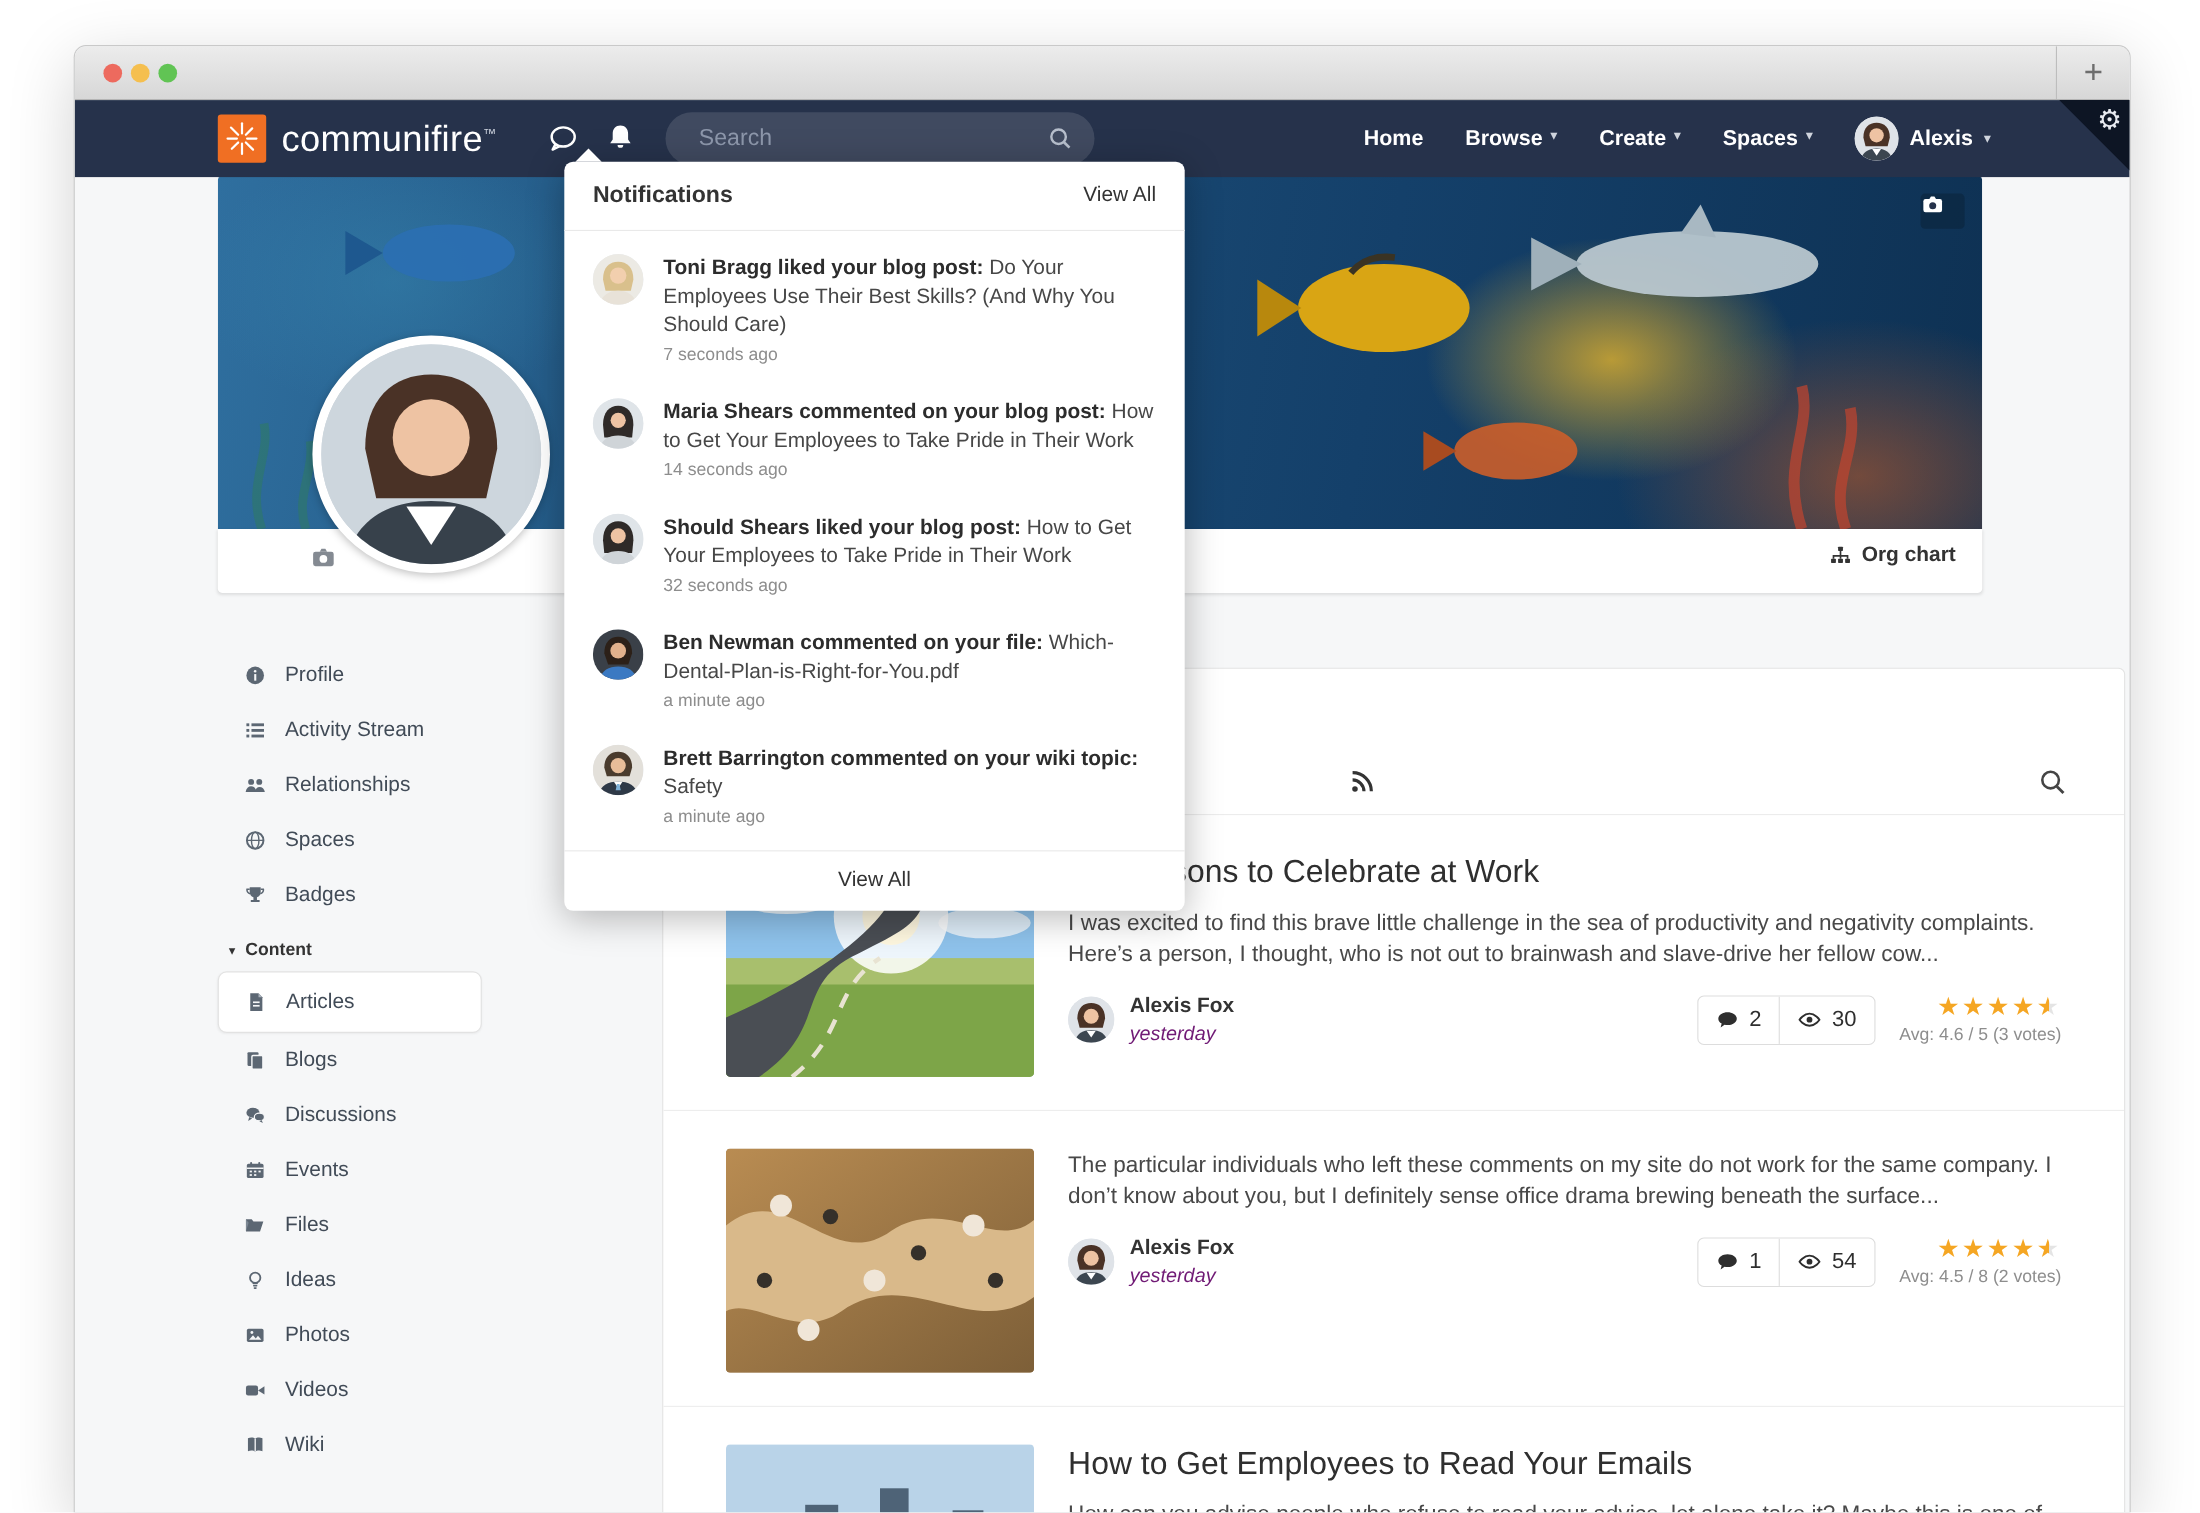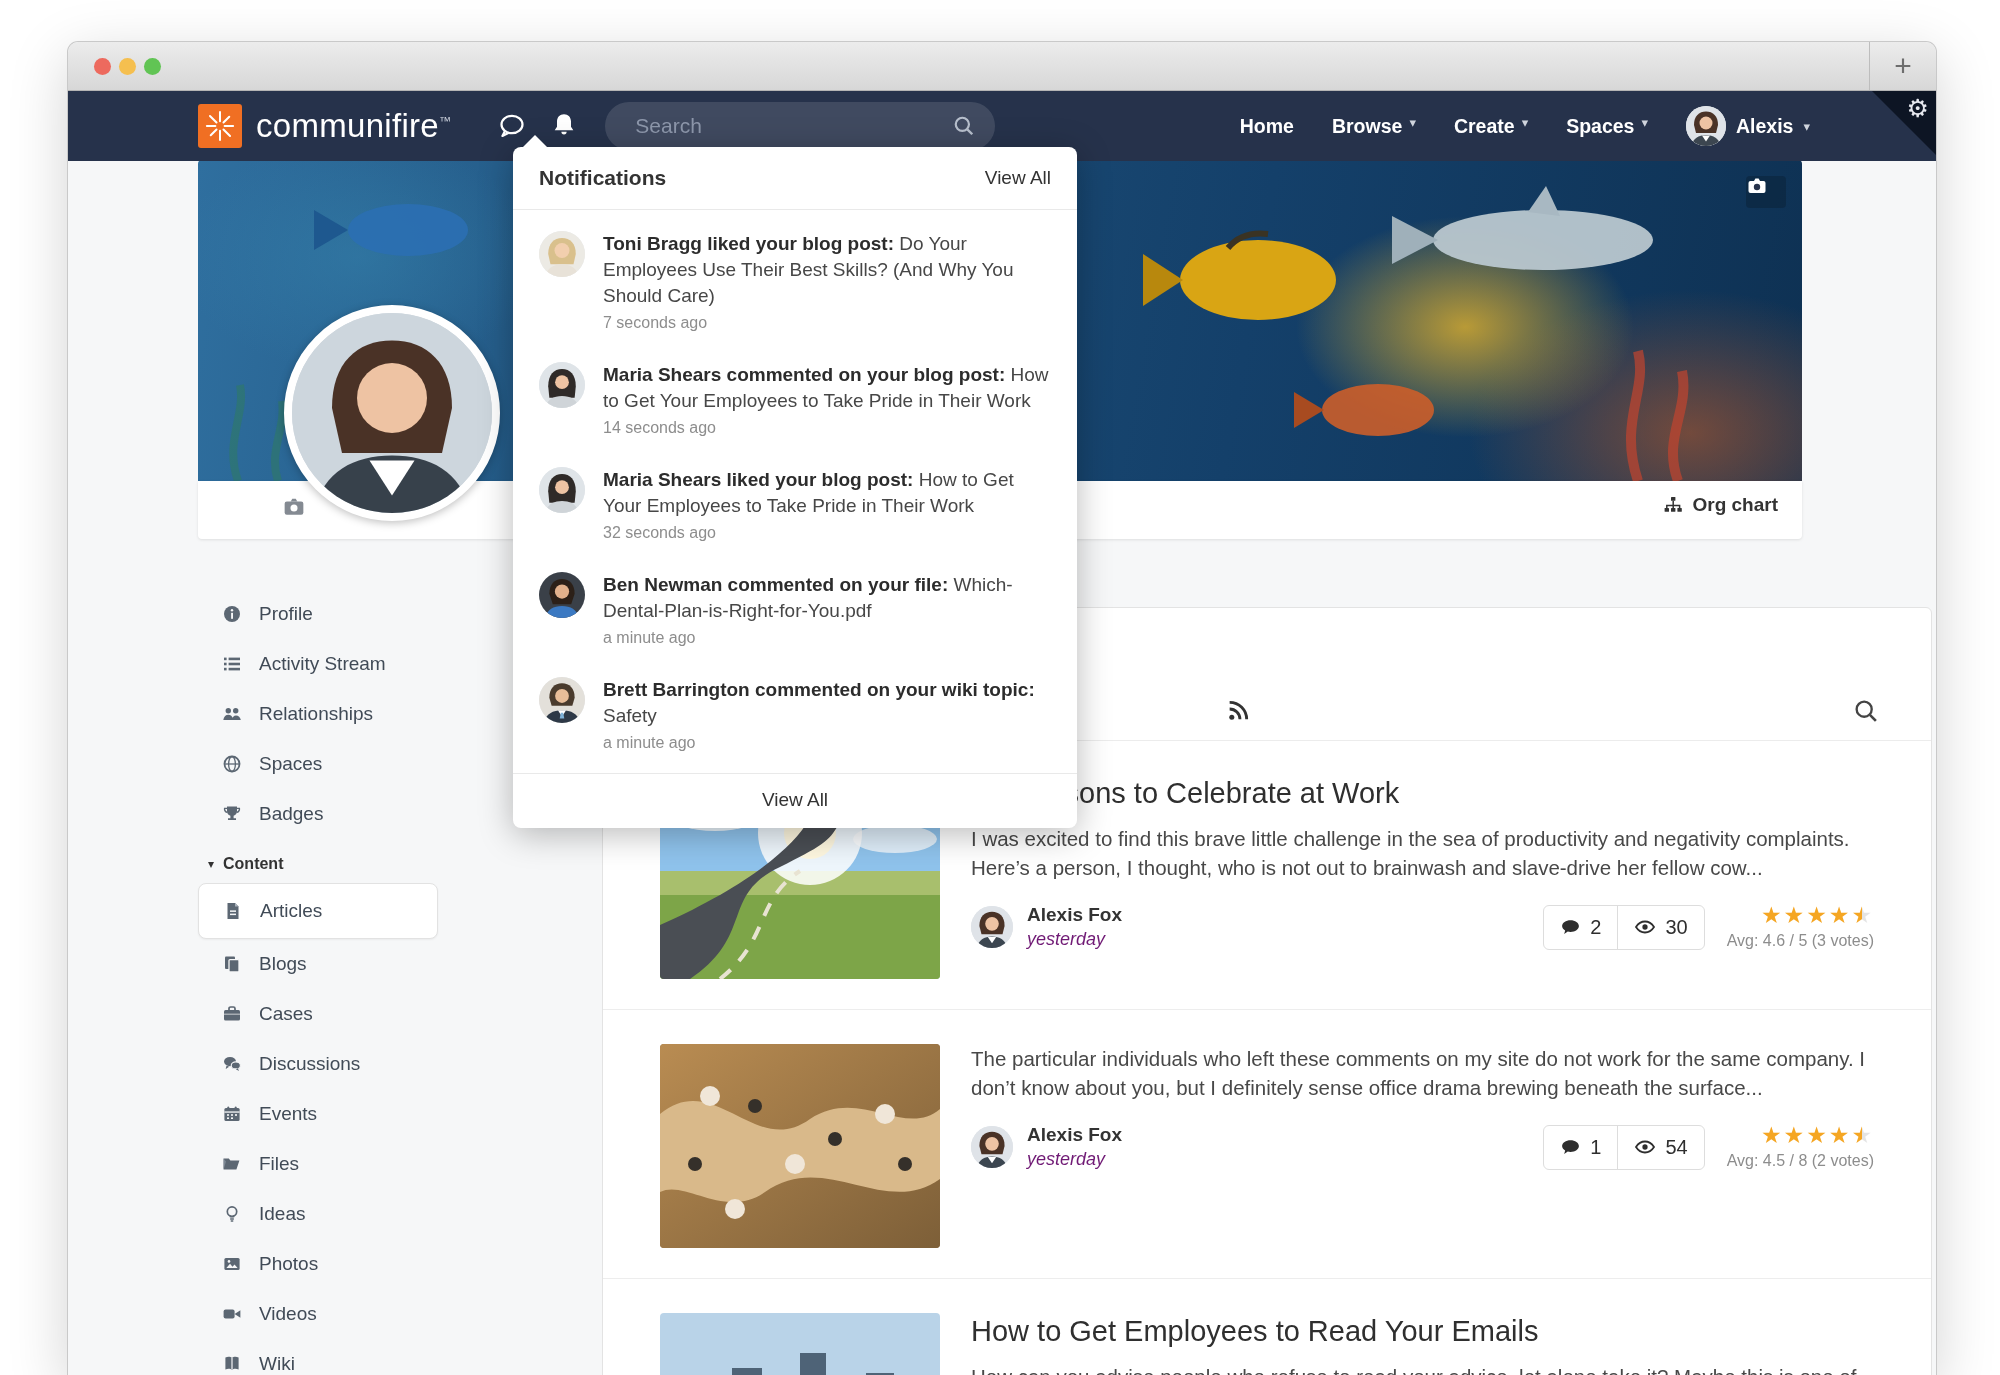--- a/index.html
+++ b/index.html
@@ -328,28 +328,20 @@
               <rect x="7" y="12.6" width="6" height="1.5" fill="#f6f7f8"></rect>
             </svg>
           <span>Articles</span>
         </div>
         <div class="side-item">
           <svg width="20" height="20" viewBox="0 0 20 20">
               <rect x="3" y="2.6" width="10" height="12.4" rx="1" fill="#5c6773"></rect>
               <rect x="7" y="5.6" width="10" height="12.4" rx="1" fill="#5c6773" stroke="#f6f7f8" stroke-width="1.3"></rect>
             </svg>
           <span>Blogs</span>
-        </div>
-        <div class="side-item">
-          <svg width="20" height="20" viewBox="0 0 20 20">
-              <rect x="2" y="6" width="16" height="10.5" rx="1.5" fill="#5c6773"></rect>
-              <path d="M7 6V4.6A1.6 1.6 0 0 1 8.6 3h2.8A1.6 1.6 0 0 1 13 4.6V6" fill="none" stroke="#5c6773" stroke-width="1.7"></path>
-              <rect x="2" y="9.6" width="16" height="1.2" fill="#f6f7f8" opacity=".6"></rect>
-            </svg>
-          <span>Cases</span>
         </div>
         <div class="side-item">
           <svg width="20" height="20" viewBox="0 0 20 20">
               <ellipse cx="8" cy="7.6" rx="6" ry="4.6" fill="#5c6773"></ellipse>
               <path d="M4.6 11.4L3.6 15l3.6-2.2z" fill="#5c6773"></path>
               <ellipse cx="13.8" cy="11.4" rx="4.6" ry="3.5" fill="#5c6773" stroke="#f6f7f8" stroke-width="1.1"></ellipse>
               <path d="M15.8 14.2l1.2 2.8-3.2-1.7z" fill="#5c6773"></path>
             </svg>
           <span>Discussions</span>
         </div>
@@ -612,21 +604,21 @@
       </div>
 
       <div class="np-item">
         <span class="np-av"><svg viewBox="0 0 40 40">
               <rect width="40" height="40" fill="#dfe4e8"></rect>
               <path d="M8 21c0-10 5-15 12-15s12 5 12 15l-1 10H9z" fill="#2f2a28"></path>
               <circle cx="20" cy="17.5" r="6" fill="#eec3a3"></circle>
               <path d="M5 42c1-9 7-12.5 15-12.5S34 33 35 42z" fill="#cfd4d8"></path>
             </svg></span>
         <div>
-          <div class="np-txt"><b>Maria Shears liked your blog post:</b><span> How to Get Your Employees to Take Pride in Their Work</span></div>
+          <div class="np-txt"><b>Should Shears liked your blog post:</b><span> How to Get Your Employees to Take Pride in Their Work</span></div>
           <div class="np-time">32 seconds ago</div>
         </div>
       </div>
 
       <div class="np-item">
         <span class="np-av"><svg viewBox="0 0 40 40">
               <rect width="40" height="40" fill="#3a4048"></rect>
               <path d="M9 19c0-8.5 4.5-13 11-13s11 4.5 11 13l-3 9H12z" fill="#2c2018"></path>
               <circle cx="20" cy="17" r="6.2" fill="#e2b18c"></circle>
               <path d="M14 21c1.5 3.5 10.5 3.5 12 0l-1.5 5h-9z" fill="#2c2018"></path>

